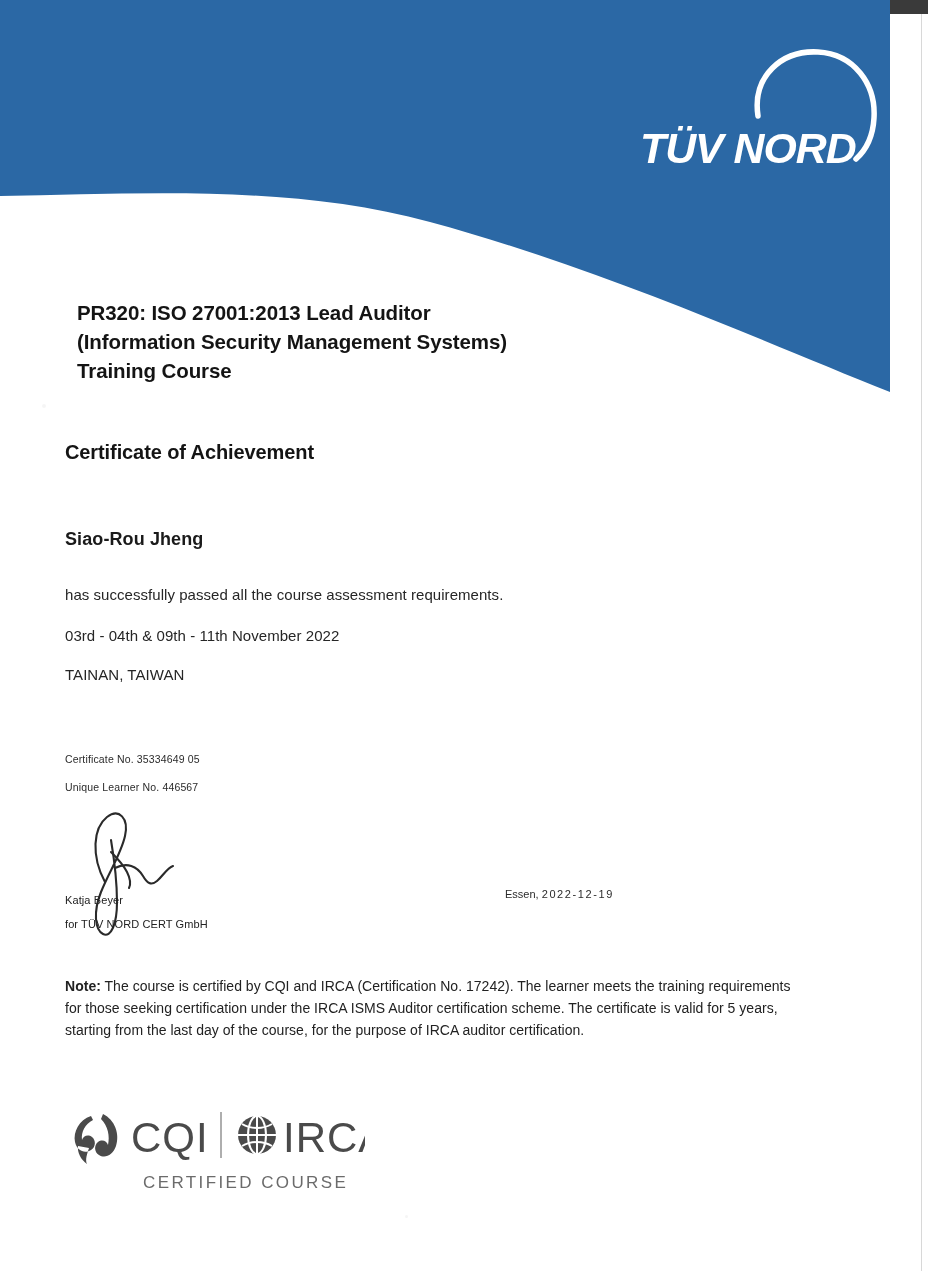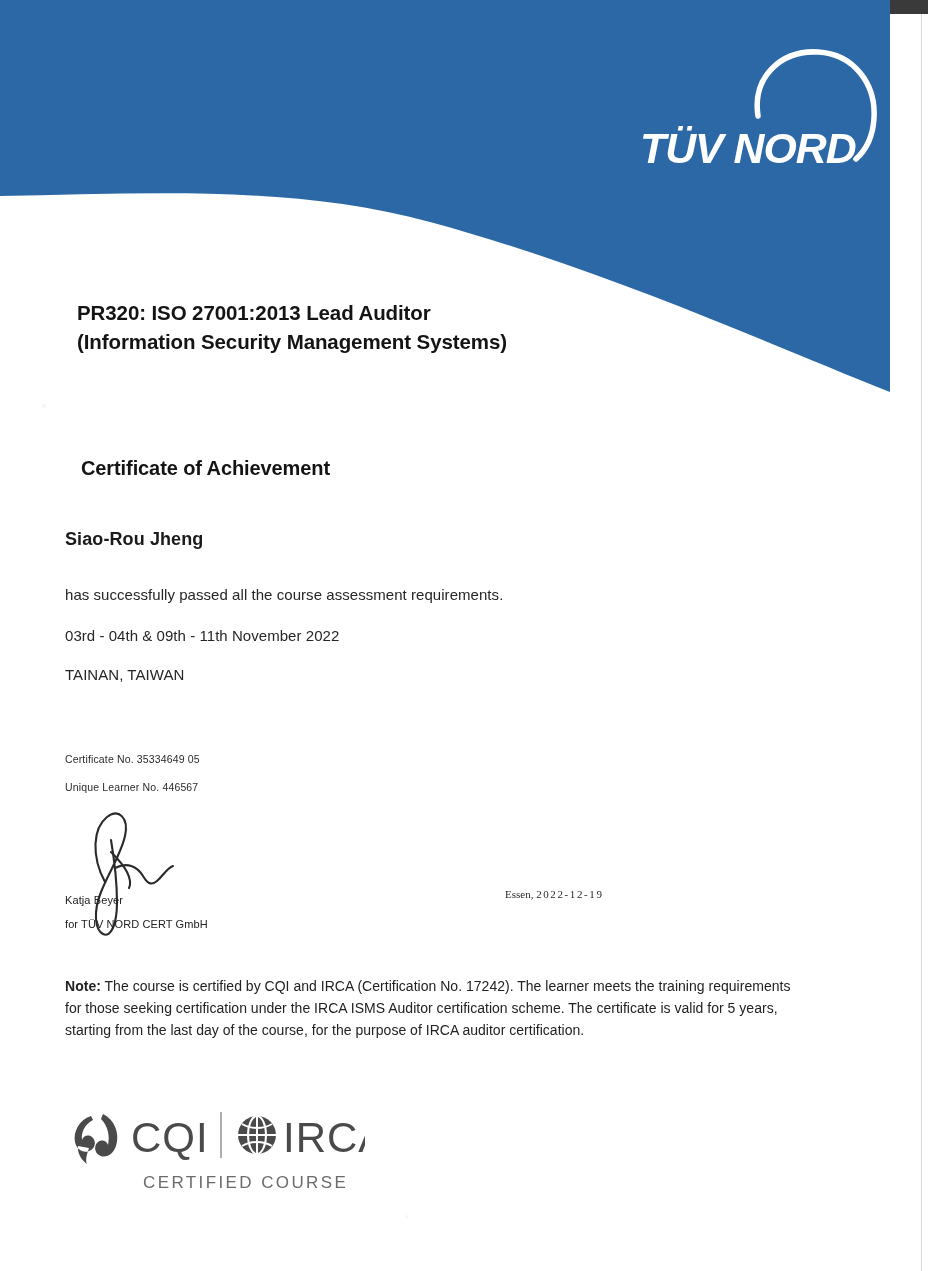--- a/index.html
+++ b/index.html
@@ -94,21 +94,21 @@
     font-size: 20.5px;
     font-weight: bold;
     color: #141414;
     line-height: 1.42;
     letter-spacing: -0.1px;
     margin: 12px;
   }
   .course-title .line { display: block; }
 
   .cert-heading {
-    margin: 16px;
+    margin: 0;
     position: absolute;
     top: 155px;
     left: 0;
     font-size: 20px;
     font-weight: bold;
     color: #141414;
     letter-spacing: -0.1px;
   }
 
   .recipient-name {
@@ -173,21 +173,20 @@
     color: #222222;
     letter-spacing: 0.1px;
   }
 
   .place-date {
     position: absolute;
     left: 440px;
     top: 602px;
     font-size: 11px;
     color: #2b2b2b;
-    font-family: Liberation Serif, serif;
   }
   .place-date .datepart { letter-spacing: 1.6px; }
 
   
   .note {
     position: absolute;
     left: 0;
     top: 675px;
     width: 740px;
     font-size: 14px;
@@ -260,20 +259,21 @@
 
   <div class="speckle" style="left:42px; top:404px; width:4px; height:4px;"></div>
 
   <div class="speckle" style="left:405px; top:1215px; width:3px; height:3px;"></div>
 
   <div class="content">
 
     <h1 class="course-title">
       <span class="line">PR320: ISO 27001:2013 Lead Auditor</span>
       <span class="line">(Information Security Management Systems)</span>
+      <span class="line">Training Course</span>
     </h1>
 
     <h2 class="cert-heading">Certificate of Achievement</h2>
 
     <div class="recipient-name">Siao-Rou Jheng</div>
 
     <div class="body-line l1">has successfully passed all the course assessment requirements.</div>
     <div class="body-line l2">03rd - 04th &amp; 09th - 11th November 2022</div>
     <div class="body-line l3">TAINAN, TAIWAN</div>
 

